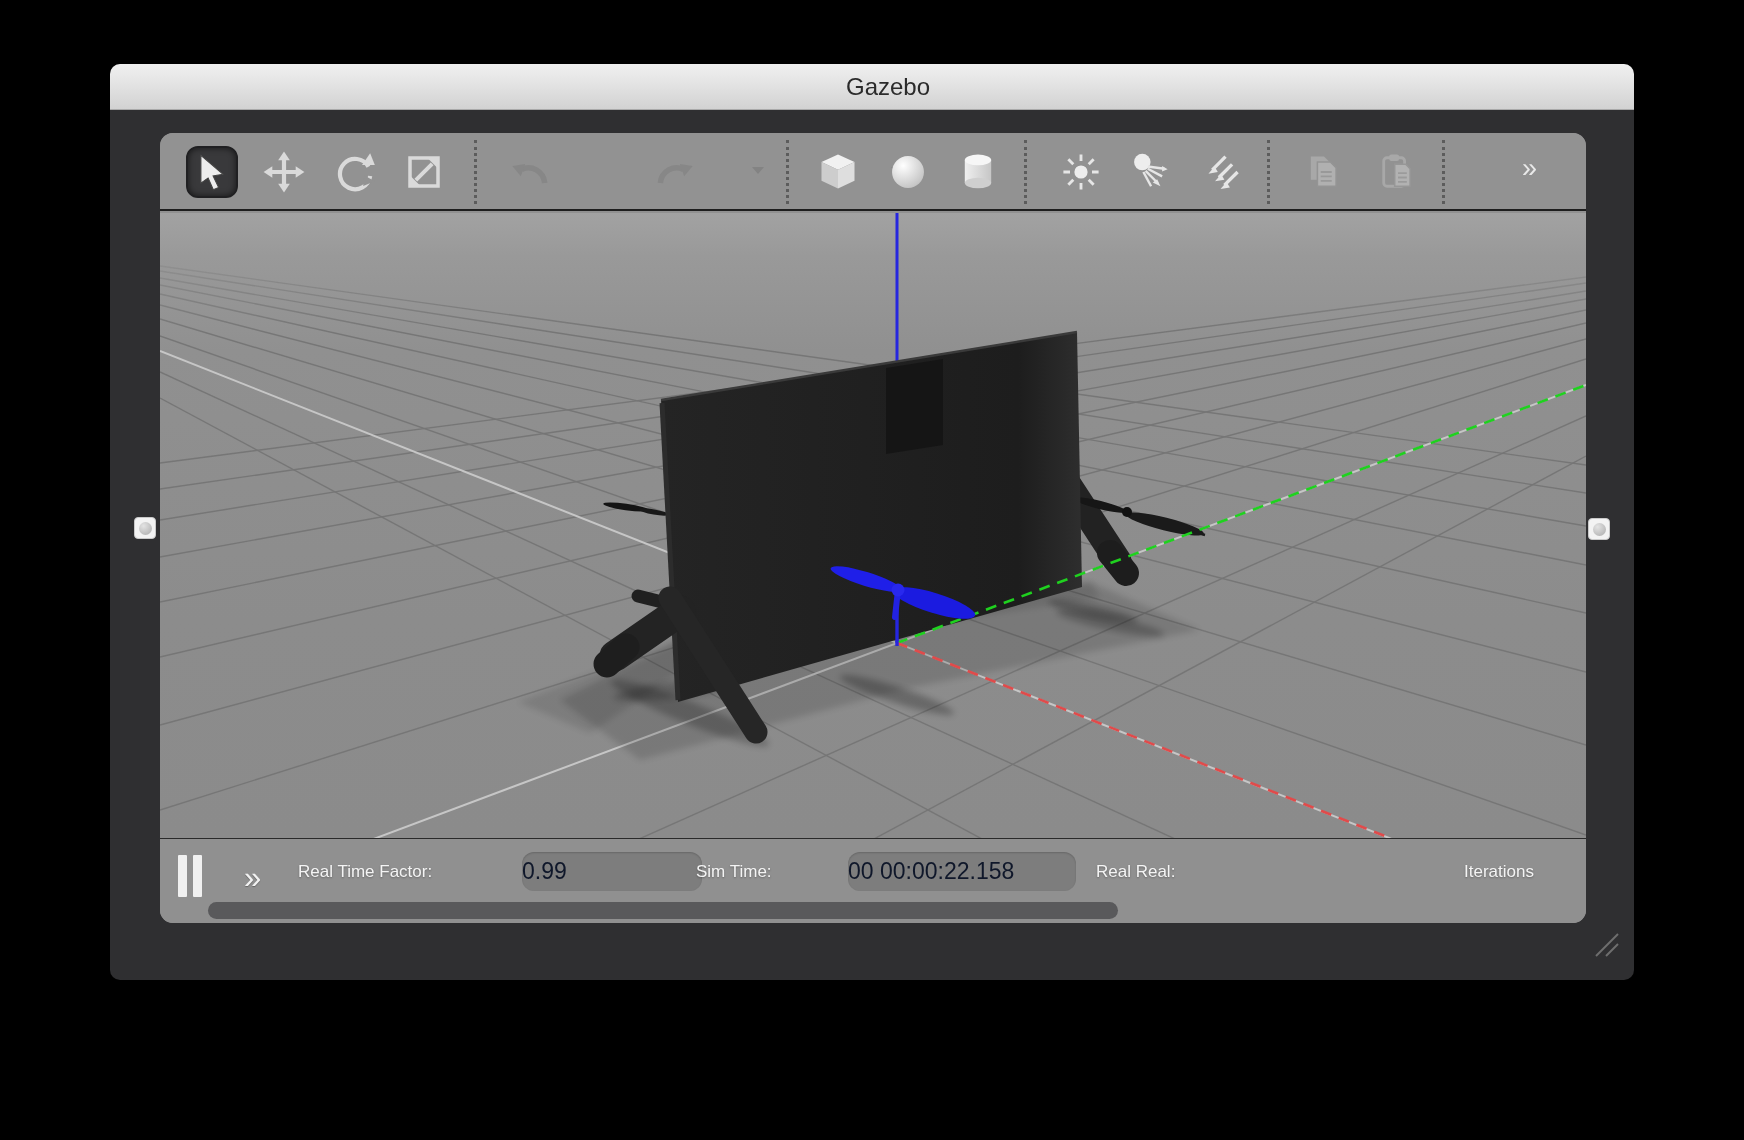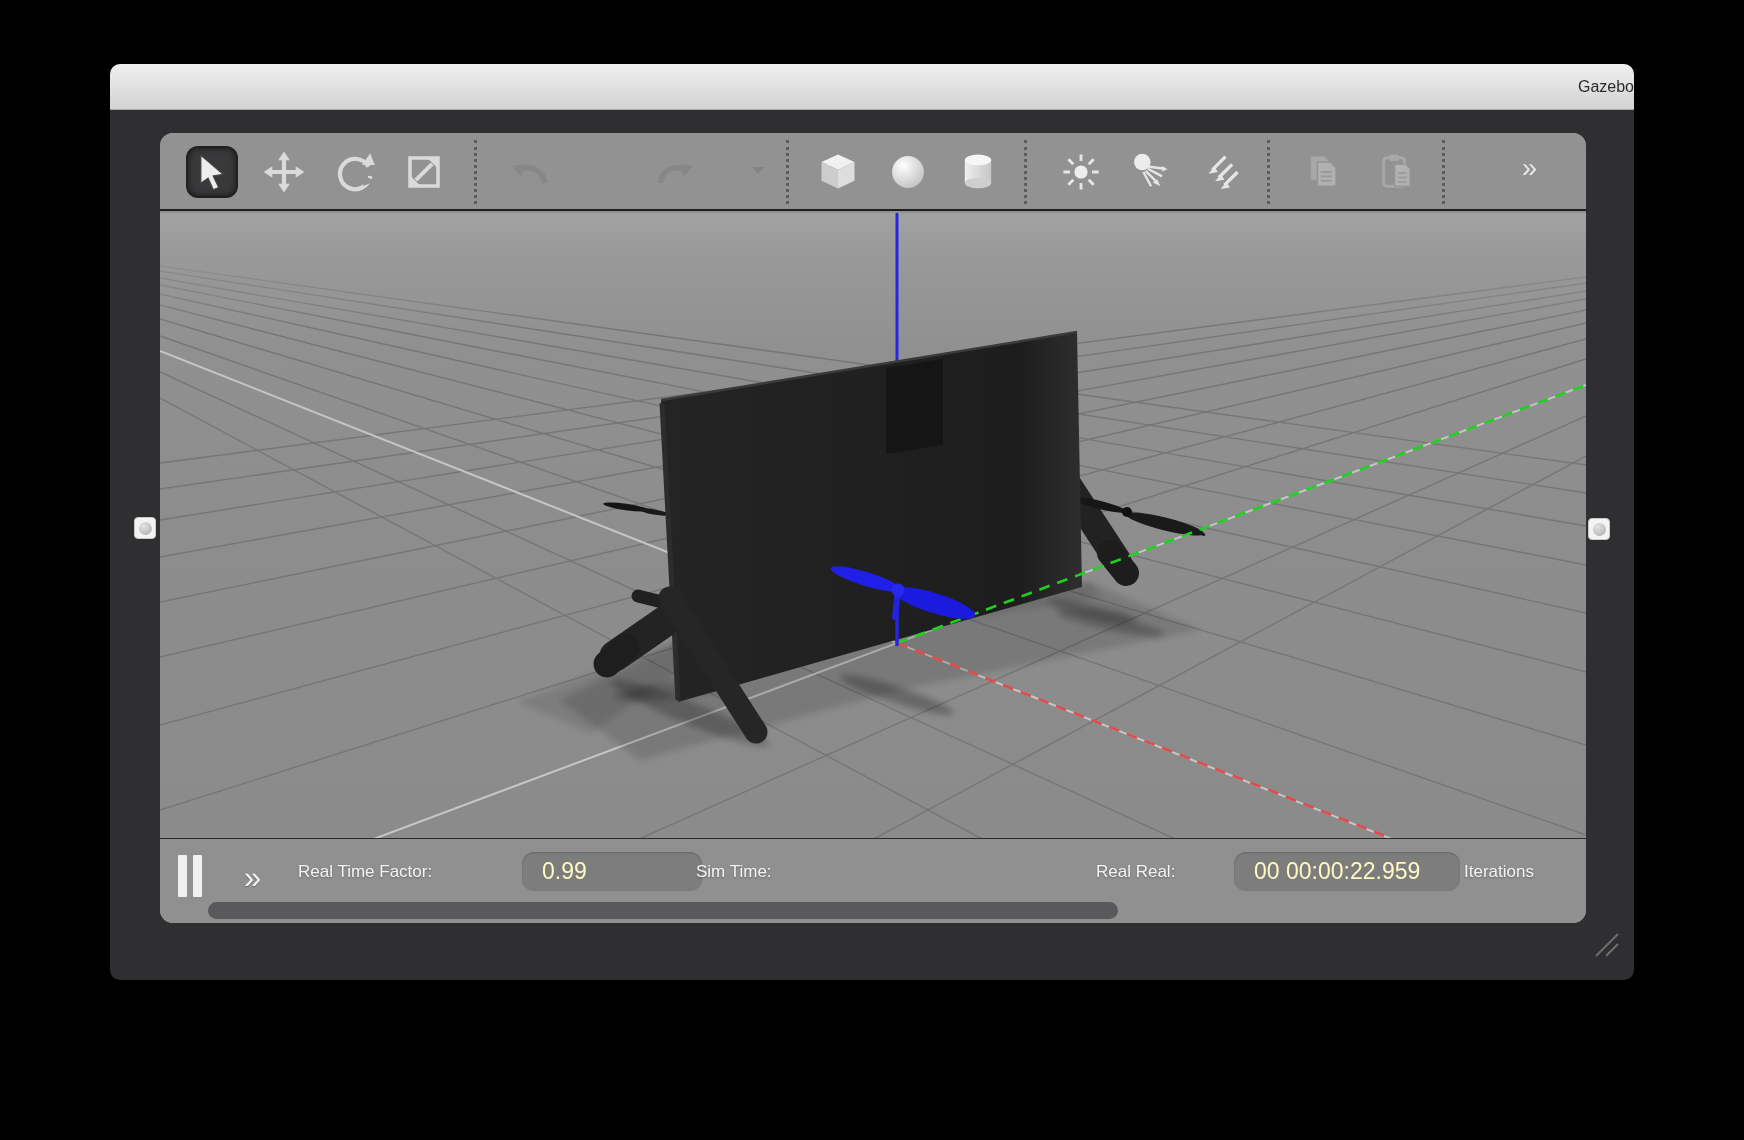--- a/index.html
+++ b/index.html
@@ -5,22 +5,22 @@
   html,body{margin:0;padding:0;background:#000;}
   *{box-sizing:border-box;}
   .stage{position:relative;width:1744px;height:1140px;background:#000;overflow:hidden;
          font-family:"Liberation Sans",sans-serif;}
   
   .window{position:absolute;left:110px;top:64px;width:1524px;height:916px;
           background:#2f2f31;border-radius:10px;box-shadow:0 18px 50px rgba(0,0,0,.8);}
   .titlebar{position:absolute;left:0;top:0;width:100%;height:46px;
             background:linear-gradient(180deg,#f0f0f0 0%,#e3e3e3 45%,#d2d2d2 100%);
             border-radius:10px 10px 0 0;border-bottom:1px solid #a9a9a9;}
-  .title{position:absolute;left:0;top:0;width:100%;height:46px;line-height:46px;
-         text-align:right;font-size:16px;color:#2b2b2b;font-weight:500;}
+  .title{position:absolute;left:16px;top:0;width:100%;height:46px;line-height:46px;
+         text-align:center;font-size:24px;color:#2b2b2b;font-weight:500;}
   .tl{position:absolute;top:77px;width:20px;height:20px;border-radius:50%;}
   .tl.red{left:123px;background:#ee6a5f;border:1px solid #d95e53;}
   .tl.yel{left:158px;background:#f5bf4f;border:1px solid #dfa944;}
   .tl.grn{left:193px;background:#5fc454;border:1px solid #52ae49;}
   
   .panel{position:absolute;left:50px;top:69px;width:1426px;height:790px;
          background:#919191;border-radius:13px;overflow:hidden;}
   
   .toolbar{position:absolute;left:0;top:0;width:100%;height:78px;background:#929292;
            border-bottom:2px solid #1e1e1e;}
@@ -33,21 +33,21 @@
   
   .viewport{position:absolute;left:0;top:80px;width:1426px;height:625px;
             background:linear-gradient(180deg,#a2a2a2 0%,#999 7%,#909090 22%,#8c8c8c 65%,#8b8b8b 100%);}
   .viewport svg{position:absolute;left:0;top:0;}
   
   .statusbar{position:absolute;left:0;top:705px;width:1426px;height:85px;background:#909090;
              border-top:1px solid #2a2a2a;}
   .sb-label{position:absolute;top:14px;height:38px;line-height:38px;font-size:17px;color:#f4f4f4;
             text-shadow:0 1px 2px rgba(0,0,0,.3);white-space:nowrap;}
   .sb-field{position:absolute;top:13px;height:39px;line-height:39px;background:#7d7d7d;
-            border-radius:12px;font-size:23px;color:#fef9c3;padding-left:20px;
+            border-radius:12px;font-size:23px;color:#0f172a;padding-left:0;
             box-shadow:inset 0 1px 2px rgba(0,0,0,.18);white-space:nowrap;overflow:hidden;}
   .pausebtn{position:absolute;left:18px;top:16px;width:30px;height:42px;}
   .pausebtn span{position:absolute;top:0;width:9px;height:42px;background:#f0f0f0;border-radius:1px;}
   .pausebtn .b1{left:0;} .pausebtn .b2{left:15px;}
   .stepbtn{position:absolute;left:84px;top:24px;font-size:31px;line-height:30px;color:#f2f2f2;
            letter-spacing:-3px;text-shadow:0 1px 1px rgba(0,0,0,.3);}
   .scrollhandle{position:absolute;left:48px;top:63px;width:910px;height:17px;background:#59595b;
                 border-radius:9px;}
   
   .splitter{position:absolute;width:22px;height:22px;background:#f3f3f3;border-radius:4px;
@@ -363,23 +363,23 @@
         <div class="pausebtn">
           <span class="b1"></span>
           <span class="b2"></span>
         </div>
         <div class="stepbtn">»</div>
 
         <div class="sb-label" style="left:138px">Real Time Factor:</div>
         <div class="sb-field" style="left:362px;width:180px">0.99</div>
 
         <div class="sb-label" style="left:536px">Sim Time:</div>
+        <div class="sb-field" style="left:688px;width:228px">00 00:00:22.158</div>
 
         <div class="sb-label" style="left:936px">Real Real:</div>
-        <div class="sb-field" style="left:1074px;width:226px">00 00:00:22.959</div>
 
         <div class="sb-label" style="left:1304px">Iterations</div>
 
         <div class="scrollhandle"></div>
       </div>
     </div>
 
     <div class="splitter split-left">
       <i></i>
       </div>

